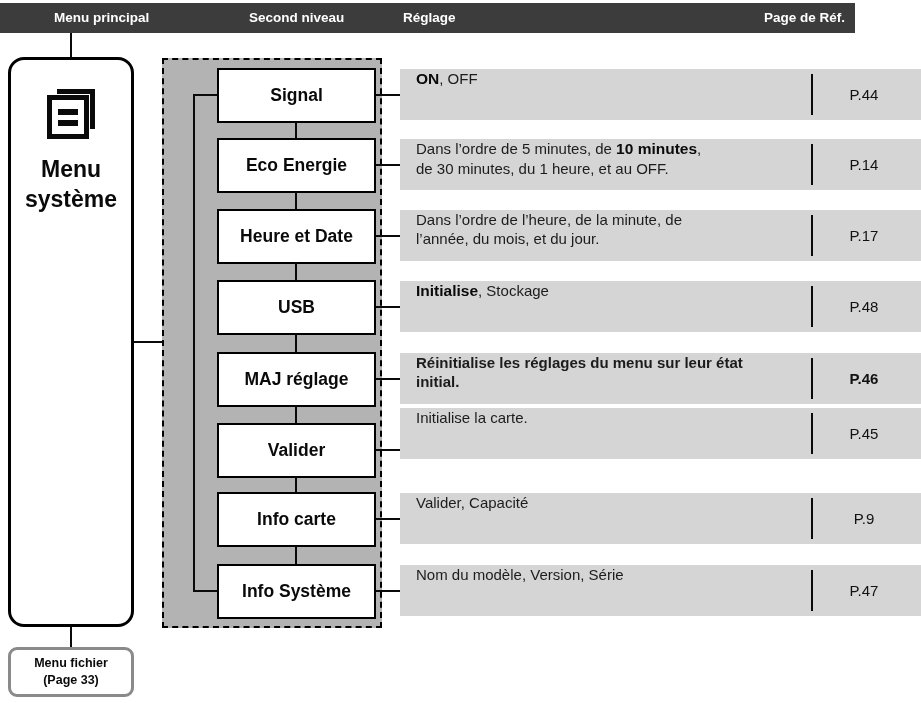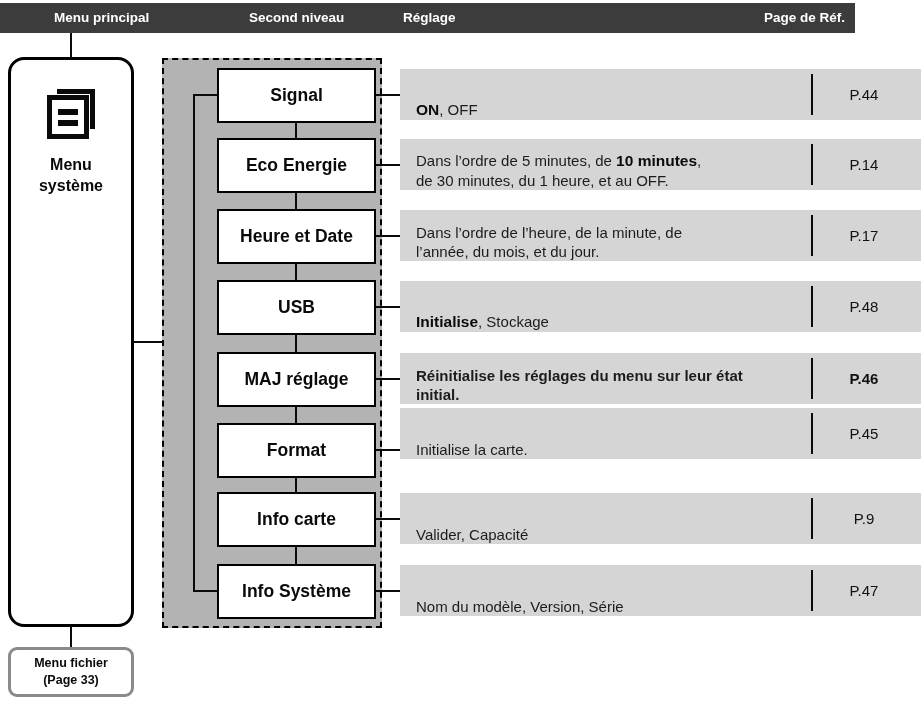--- a/index.html
+++ b/index.html
@@ -14,21 +14,21 @@
   .hl-0{left:54px;}
   .hl-1{left:249px;}
   .hl-2{left:403px;}
   .hl-3{right:10px;}
   
   .line{position:absolute;background:#0a0a0a;}
   
   .menu-box{position:absolute;left:8px;top:57px;width:126px;height:570px;background:#fff;
     border:3px solid #000;border-radius:16px;box-sizing:border-box;}
   .menu-box-label{position:absolute;top:95px;left:0;width:100%;text-align:center;
-    font-weight:bold;font-size:16px;line-height:1.3;white-space:pre-line;color:#0a0a0a;}
+    font-weight:bold;font-size:23px;line-height:1.3;white-space:pre-line;color:#0a0a0a;}
   
   .menu-icon{position:absolute;top:29px;left:50%;margin-left:-24px;width:48px;height:50px;}
   .icon-back{position:absolute;top:0;right:0;width:38px;height:40px;box-sizing:border-box;
     border-top:5px solid #0a0a0a;border-right:5px solid #0a0a0a;}
   .icon-front{position:absolute;left:0;bottom:0;width:42px;height:44px;box-sizing:border-box;
     border:5px solid #0a0a0a;background:#fff;display:flex;flex-direction:column;
     align-items:center;justify-content:center;gap:5px;}
   .icon-bar{width:20px;height:6px;background:#0a0a0a;}
   
   .file-box{position:absolute;left:8px;top:647px;width:126px;height:50px;background:#fff;
@@ -46,21 +46,21 @@
   .header-vline{left:70px;top:33px;width:2px;height:25px;}
   .file-vline{left:70px;top:625px;width:2px;height:22px;}
   
   .item-box{position:absolute;left:217px;width:159px;height:55px;background:#fff;
     border:2px solid #000;box-sizing:border-box;display:flex;align-items:center;justify-content:center;}
   .item-label{font-weight:bold;font-size:17.5px;color:#0a0a0a;white-space:nowrap;}
   .conn-right{position:absolute;left:376px;width:24px;height:2px;background:#0a0a0a;}
   .conn-between{position:absolute;left:295px;width:2px;background:#0a0a0a;}
   
   .band{position:absolute;left:400px;width:521px;height:51px;background:var(--band-gray,#d5d5d5);}
-  .desc{position:absolute;left:16px;top:0;bottom:0;width:382px;display:flex;align-items:flex-end;}
+  .desc{position:absolute;left:16px;top:0;bottom:0;width:382px;display:flex;align-items:flex-start;}
   .desc-text{white-space:pre-line;font-size:15px;line-height:1.28;color:#1c1c1c;}
   .desc-text .b{font-weight:bold;font-size:15.5px;color:#0a0a0a;}
   .band-divider{position:absolute;left:411px;top:5px;bottom:5px;width:2px;background:#0a0a0a;}
   .page-ref{position:absolute;left:414px;width:100px;top:0;height:100%;
     display:flex;align-items:center;justify-content:center;font-size:15px;color:#111;}
 </style>
 </head>
 <body>
 
 <div class="page" style="--header-bg: #3c3c3c; --header-text: #ffffff; --panel-gray: #b3b3b3; --band-gray: #d5d5d5; --file-border: #8a8a8a;">
@@ -159,21 +159,21 @@
     <div class="band" style="top: 353px; font-weight: bold;">
       <div class="desc">
         <span class="desc-text"><span>Réinitialise les réglages du menu sur leur état
 initial.</span></span>
       </div>
       <div class="band-divider"></div>
       <div class="page-ref">P.46</div>
     </div>
 
     <div class="item-box" style="top: 423px;">
-      <span class="item-label">Format</span>
+      <span class="item-label">Valider</span>
     </div>
     <div class="conn-right" style="top: 449px;"></div>
     <div class="conn-between" style="top: 477px; height: 16px;"></div>
     <div class="band" style="top: 408px; padding-left: 48px;">
       <div class="desc">
         <span class="desc-text"><span>Initialise la carte.</span></span>
       </div>
       <div class="band-divider"></div>
       <div class="page-ref">P.45</div>
     </div>

